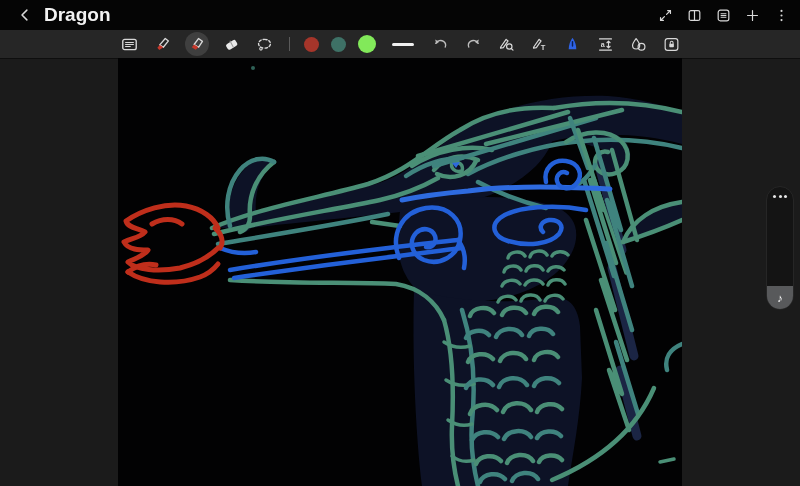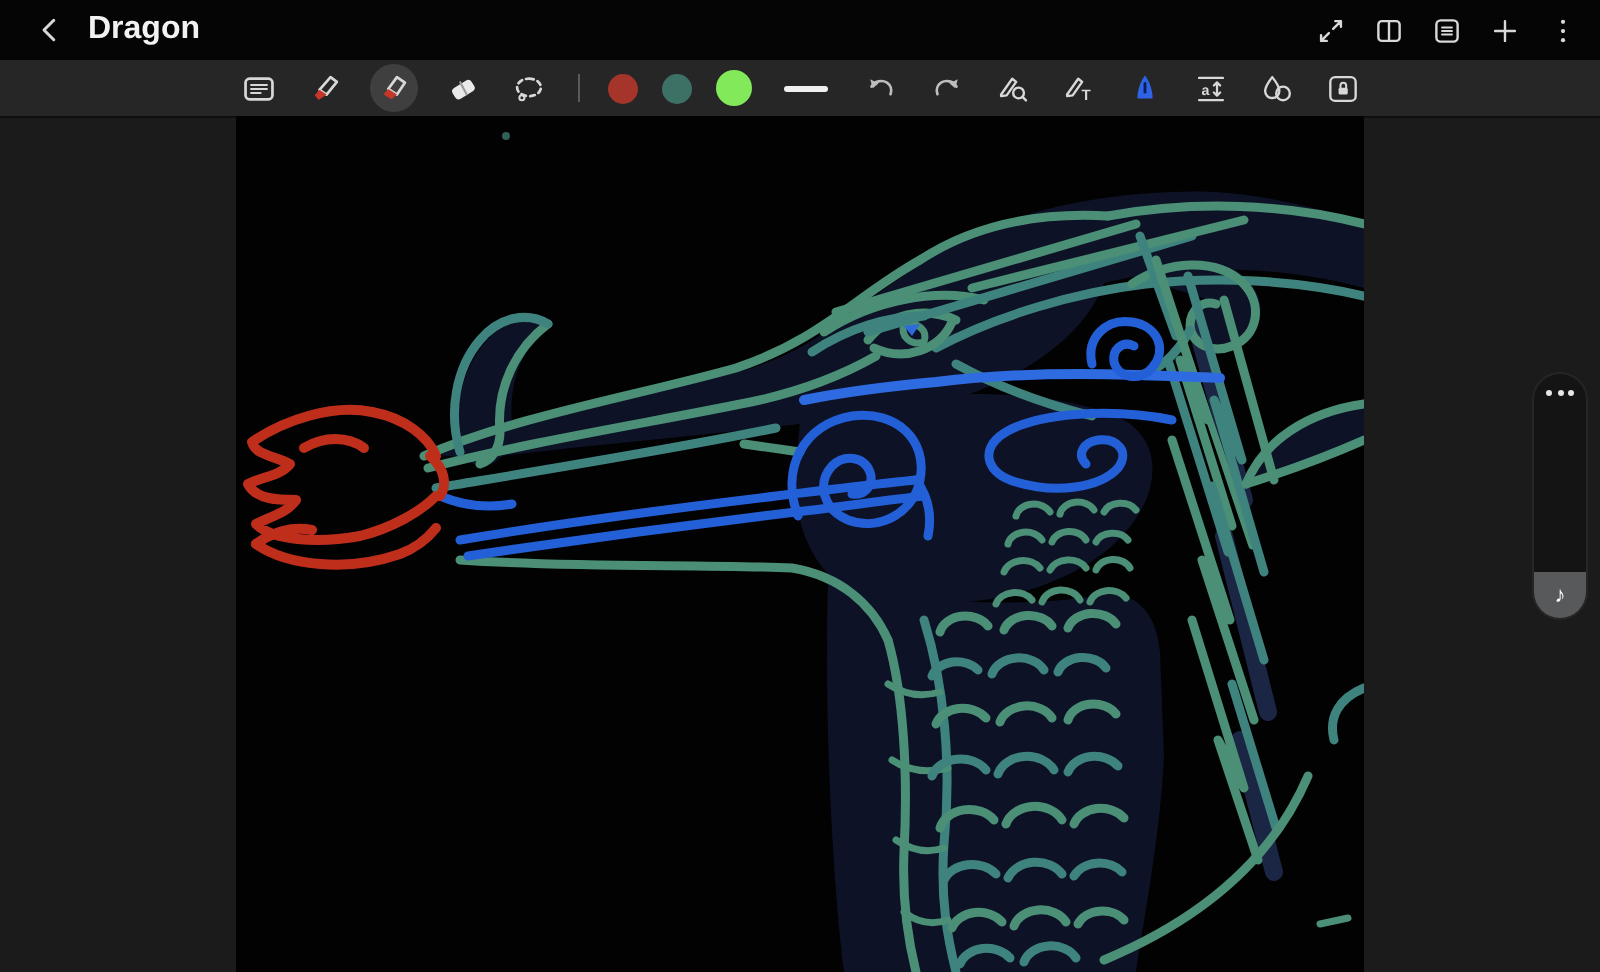--- a/index.html
+++ b/index.html
@@ -3,21 +3,21 @@
 <meta charset="utf-8">
 <style>
   html,body{margin:0;padding:0;background:#1b1b1b;width:800px;height:486px;overflow:hidden;
     font-family:"Liberation Sans",sans-serif;-webkit-font-smoothing:antialiased;}
   .stage{position:relative;width:800px;height:486px;background:var(--bg,#1b1b1b);}
 
   
   .titlebar{position:absolute;left:0;top:0;width:800px;height:30px;background:var(--titlebar_bg,#050505);
     display:flex;align-items:center;}
   .back-btn{width:30px;height:30px;display:flex;align-items:center;justify-content:center;margin-left:10px;cursor:pointer;}
-  .doc-title{color:#f2f2f2;font-size:16px;font-weight:700;margin-left:4px;text-align:center;}
+  .doc-title{color:#f2f2f2;font-size:19px;font-weight:700;margin-left:4px;text-align:center;}
   .tb-actions{position:absolute;right:10px;top:0;height:30px;display:flex;align-items:center;gap:11px;}
   .tb-actions .abtn{width:18px;height:18px;display:flex;align-items:center;justify-content:center;cursor:pointer;}
 
   
   .toolbar{position:absolute;left:0;top:30px;width:800px;height:28px;background:var(--toolbar_bg,#262626);
     display:flex;align-items:center;justify-content:center;gap:12px;box-shadow:0 1px 0 rgba(0,0,0,.45);}
   .tool{width:21px;height:21px;display:flex;align-items:center;justify-content:center;cursor:pointer;border-radius:50%;}
   .tool.selected{background:#3f3f3f;width:24px;height:24px;}
   .tb-divider{width:1px;height:14px;background:#5a5a5a;margin:0 2px;}
   .swatch{width:15px;height:15px;border-radius:50%;cursor:pointer;}

